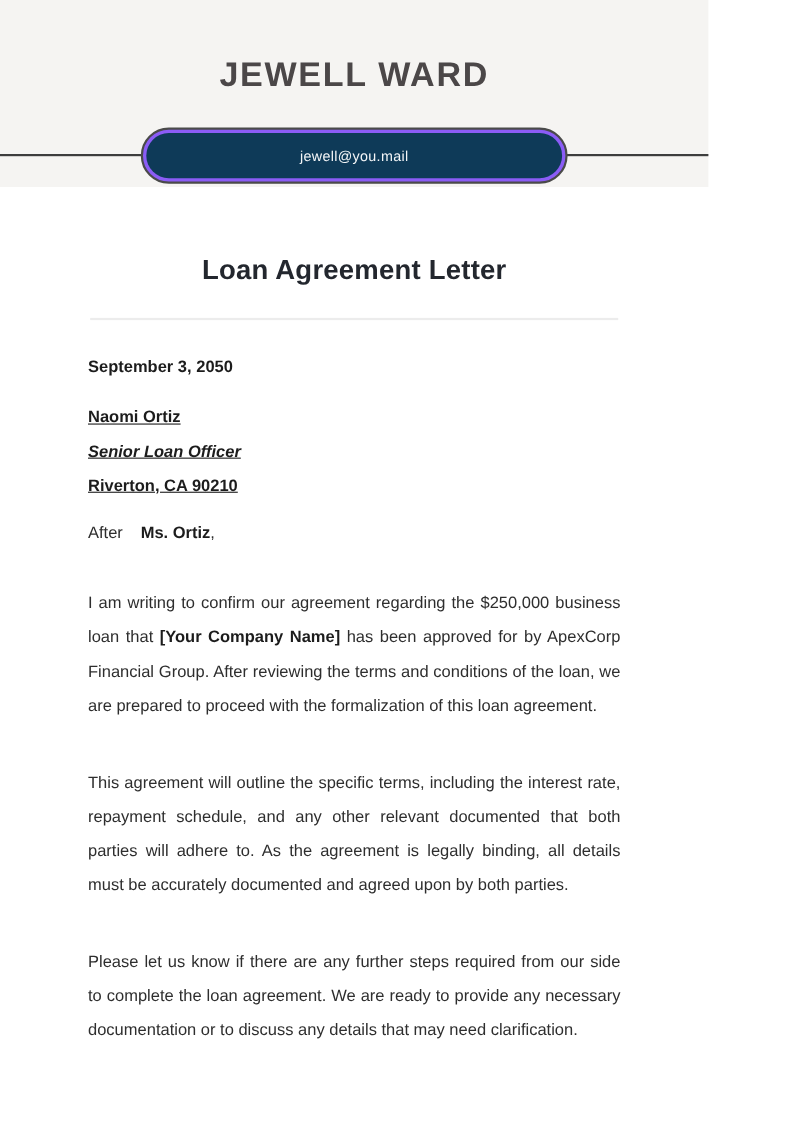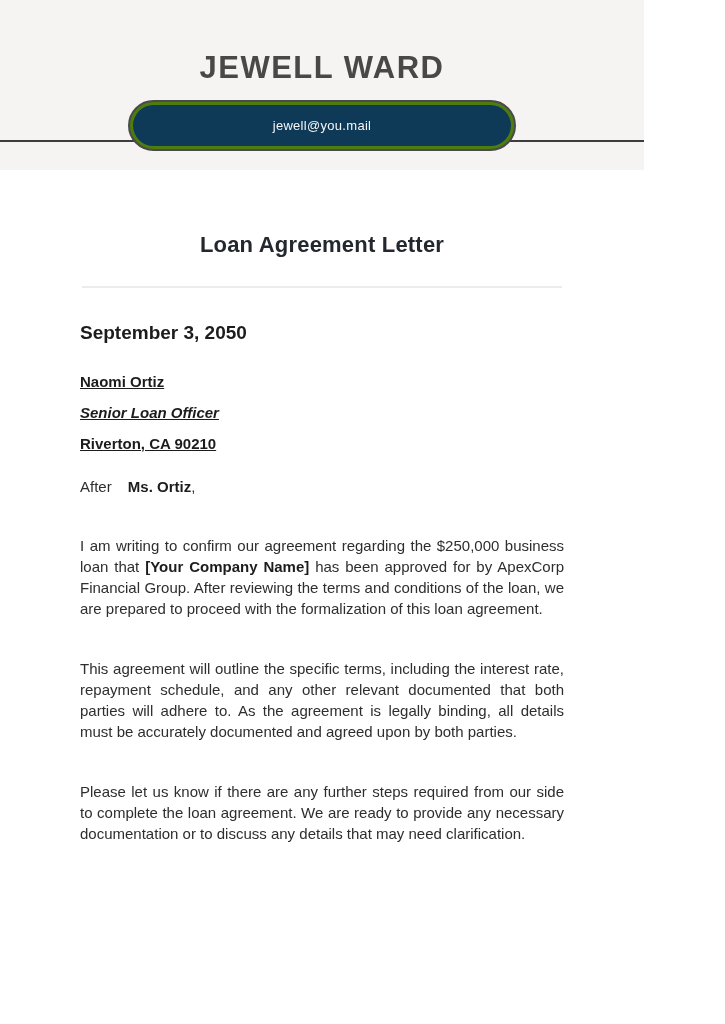--- a/index.html
+++ b/index.html
@@ -38,28 +38,28 @@
   .head-rule {
     position: absolute;
     top: 140px;
     left: 0;
     width: 100%;
     height: 2px;
     background: #3d3d3d;
   }
   .email-pill-outer {
     position: absolute;
-    top: 100px;
+    top: 116px;
     left: 50%;
     transform: translateX(-50%);
     width: 388px;
     height: 51px;
     border: 2px solid #4a4a4a;
     border-radius: 999px;
-    background: #4d7c0f;
+    background: #8b5cf6;
     padding: 3px;
   }
   .email-pill-inner {
     width: 100%;
     height: 100%;
     border-radius: 999px;
     background: #0e3a58;
     display: flex;
     align-items: center;
     justify-content: center;
@@ -71,34 +71,34 @@
   }
 
   
   .letter-body {
     padding: 0 80px;
     color: #2e2e2e;
   }
   .doc-title {
     margin-top: 62px;
     text-align: center;
-    font-size: 22px;
+    font-size: 25px;
     font-weight: 700;
     color: #23272e;
     letter-spacing: 0.2px;
   }
   .title-divider {
     border: none;
     height: 2px;
     background: #ececec;
     margin: 28px 2px 0 2px;
   }
   .date-line {
     margin-top: 34px;
-    font-size: 19px;
+    font-size: 15px;
     font-weight: 700;
     color: #1c1c1c;
   }
   .recipient-block { margin-top: 29px; }
   .recipient-block p {
     font-size: 15px;
     font-weight: 700;
     color: #1c1c1c;
     line-height: 18px;
     margin-bottom: 13px;
@@ -108,21 +108,21 @@
   .salutation {
     margin-top: 25px;
     font-size: 15px;
     line-height: 18px;
     color: #2e2e2e;
   }
   .salutation b { color: #1c1c1c; padding-left: 12px; }
   .para {
     margin-top: 39px;
     font-size: 15px;
-    line-height: 21px;
+    line-height: 31px;
     text-align: justify;
     color: #2e2e2e;
   }
   .para b { color: #1c1c1c; }
 </style>
 </head>
 <body>
 
 <div class="page">
 

